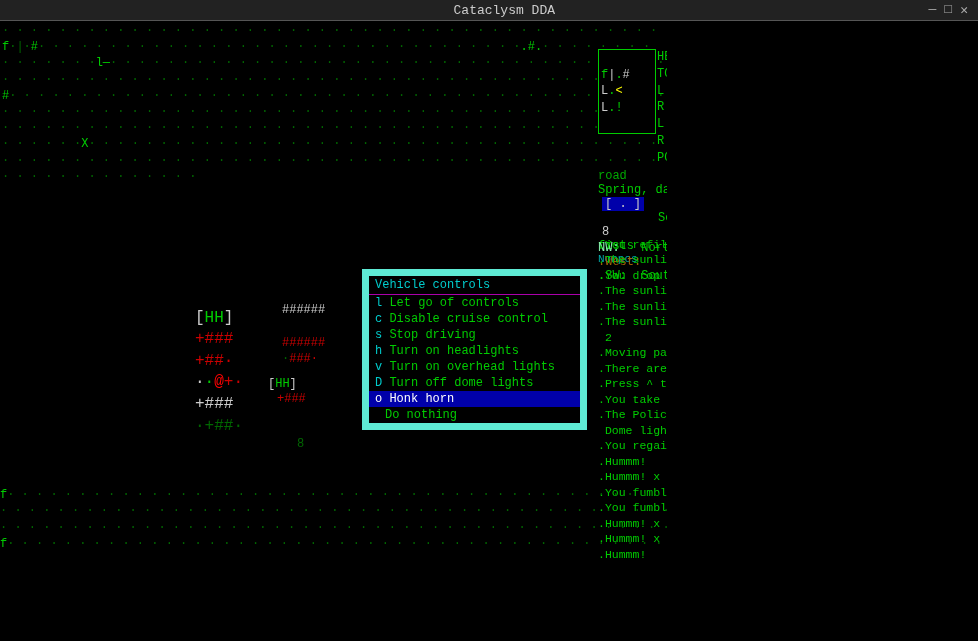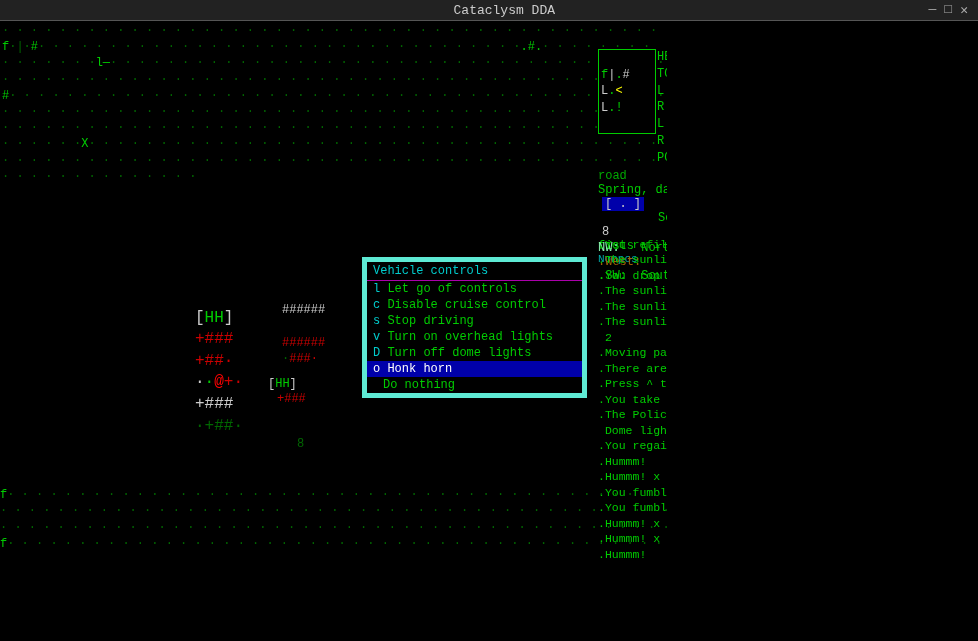--- a/index.html
+++ b/index.html
@@ -53,25 +53,25 @@
       font-size: 12px;
       line-height: 1.35;
       color: #006600;
       white-space: pre;
       padding: 2px;
     }
 
     
     #vehicle-dialog {
       position: absolute;
-      top: 236px;
+      top: 248px;
       left: 362px;
       width: 225px;
       background: #000;
-      border: 5px solid #5eead4;
+      border: 7px solid #5eead4;
       z-index: 10;
     }
     #vehicle-dialog-title {
       color: #00cccc;
       padding: 2px 6px;
       font-size: 12px;
       border-bottom: 1px solid #aa00aa;
     }
     .menu-item {
       padding: 1px 6px;
@@ -191,20 +191,21 @@
 <span style="color:#86efac;">NW:   </span><span style="color:#00cc00;">North:</span>
 <span style="color:#a16207;">.West:</span><span style="color:#00cc00;">           East:</span>
 <span style="color:#00cc00;">.SW:  </span><span style="color:#00cc00;">South:</span>
     </div>
 
     <div id="vehicle-dialog">
       <div id="vehicle-dialog-title">Vehicle controls</div>
       <div class="menu-item"><span class="key">l</span> Let go of controls</div>
       <div class="menu-item"><span class="key">c</span> Disable cruise control</div>
       <div class="menu-item"><span class="key">s</span> Stop driving</div>
+      <div class="menu-item"><span class="key">h</span> Turn on headlights</div>
       <div class="menu-item"><span class="key">v</span> Turn on overhead lights</div>
       <div class="menu-item"><span class="key">D</span> Turn off dome lights</div>
       <div class="menu-item selected"><span class="key">o</span> Honk horn</div>
       <div class="menu-item do-nothing">Do nothing</div>
     </div>
 
     <div id="log-area">
 <span style="color:#00cc00">.You refill Police Car's fuel tank.</span>
 <span style="color:#00cc00">.The sunlight's glare makes it hard to see.</span>
 <span style="color:#00cc00">.You drop your steel jerrycan on the pavement.</span>

